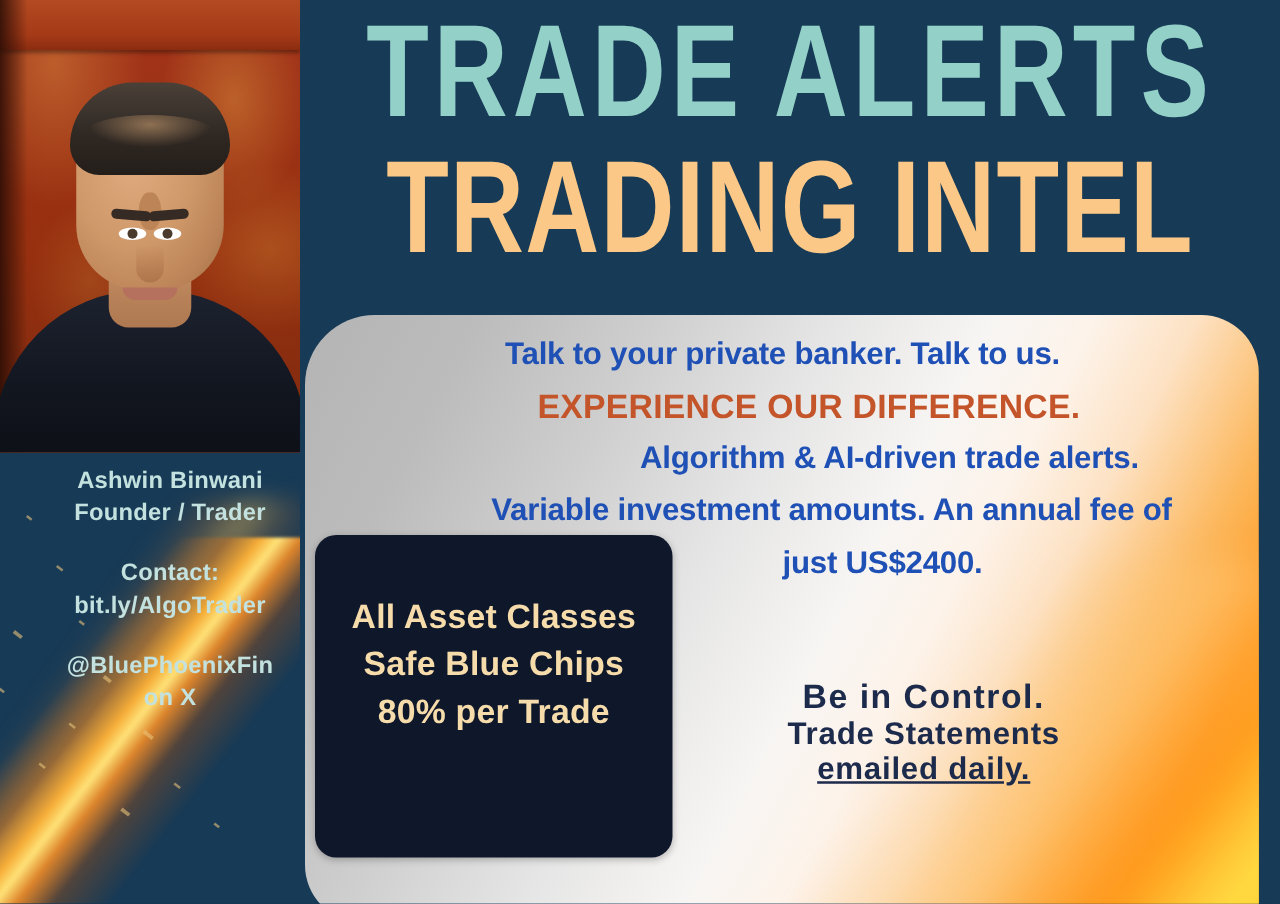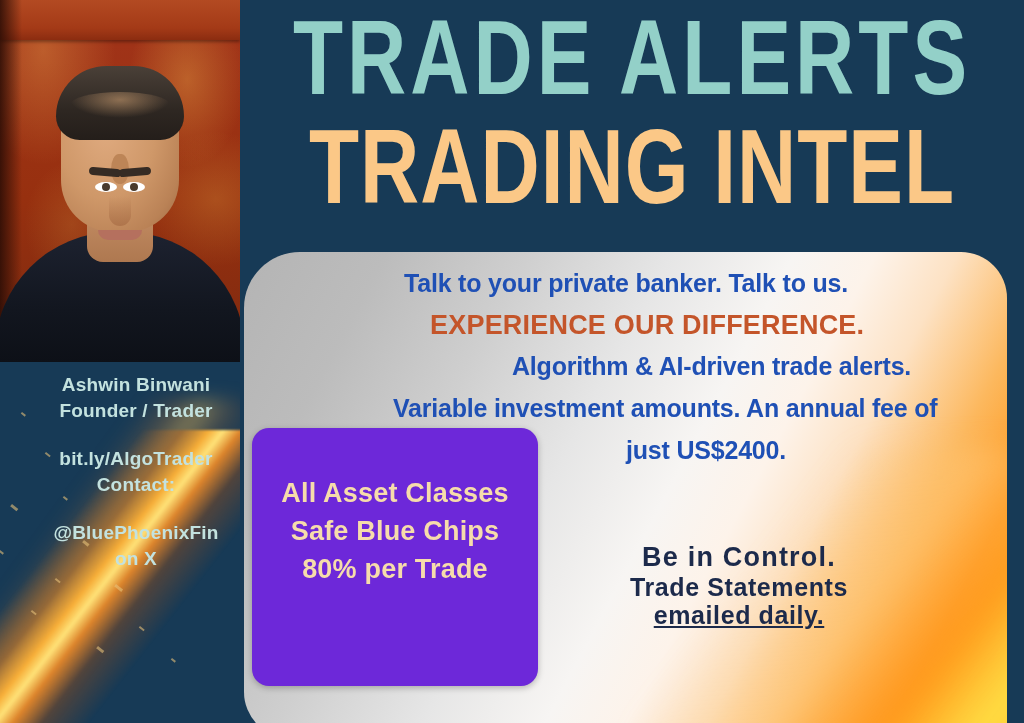--- a/index.html
+++ b/index.html
@@ -239,21 +239,21 @@
     font-weight:bold;
     line-height:1.13;
   }
   .cb1{font-size:27px;letter-spacing:1.2px;}
   .cb2{font-size:25px;letter-spacing:.6px;}
   .cb3{font-size:25px;letter-spacing:.6px;text-decoration:underline;}
 
   
   .navy-box{
     position:absolute;left:252px;top:428px;width:286px;height:258px;
-    background:#6d28d9;
+    background:#0f172a;
     border-radius:17px;
     box-shadow:0 2px 6px rgba(0,0,0,.25);
   }
   .navy-list{
     position:absolute;left:0;top:46px;width:286px;
     text-align:center;
     color:#f6dcab;
     font-weight:bold;
     font-size:27px;
     line-height:38px;
@@ -309,22 +309,22 @@
         <rect x="72" y="210" width="6" height="2" transform="rotate(38 72 210)"></rect>
       </g>
     </svg>
 
     <div class="side-text">
       <div class="side-block">
         <div>Ashwin Binwani</div>
         <div>Founder / Trader</div>
       </div>
       <div class="side-block">
+        <div>Contact:</div>
         <div>bit.ly/AlgoTrader</div>
-        <div>Contact:</div>
       </div>
       <div class="side-block">
         <div>@BluePhoenixFin</div>
         <div>on X</div>
       </div>
     </div>
   </div>
 
   <div class="headline">
     <span class="l1">TRADE ALERTS</span>

